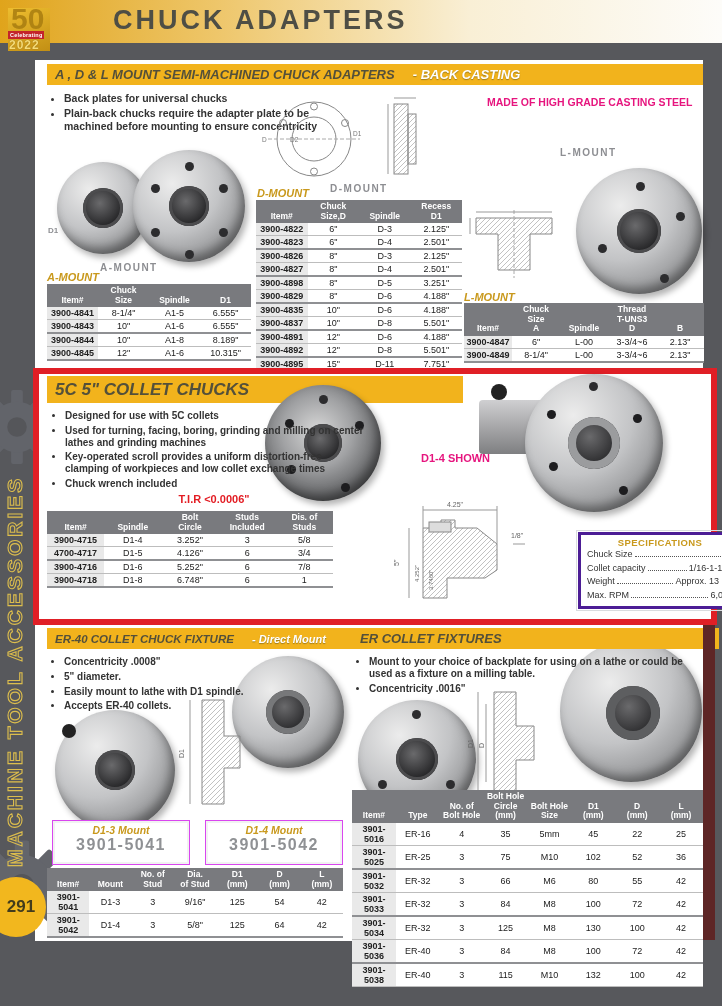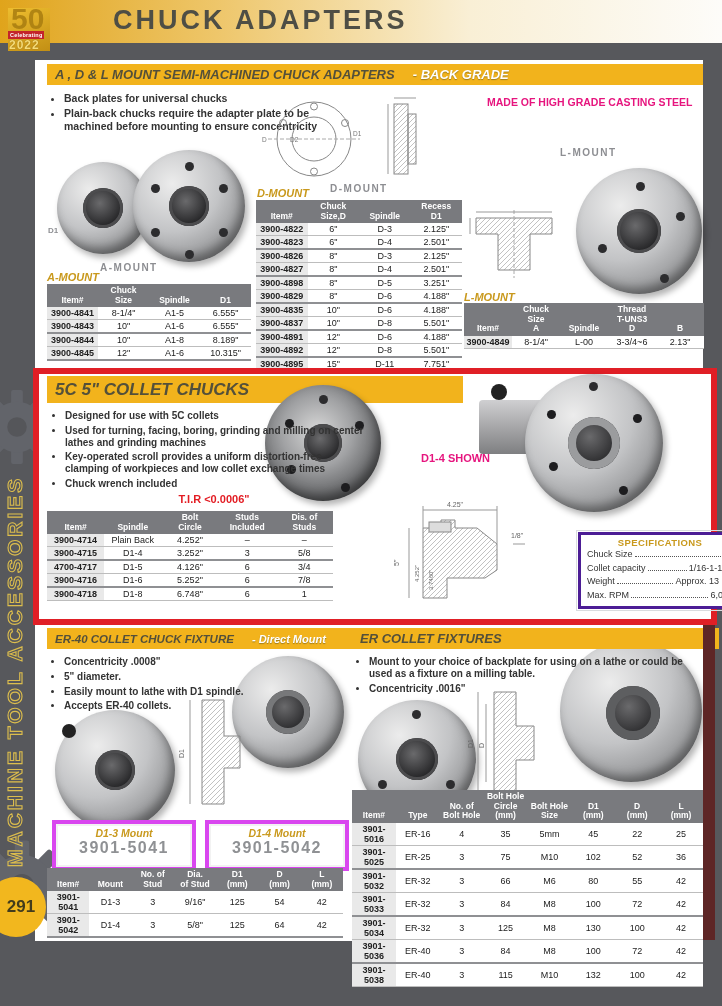--- a/index.html
+++ b/index.html
@@ -73,21 +73,21 @@
   .rb-abs{position:absolute;z-index:3;}
 
   
   .spec-box{position:absolute;left:539px;top:158px;width:146px;border:3px solid #4c1d95;
     outline:1px solid #d9dcdf;outline-offset:1px;background:#fff;padding:2px 6px 4px;z-index:3;}
   .spec-title{color:#c9991d;font-weight:bold;font-size:9.5px;text-align:center;letter-spacing:.4px;}
   .spec-row{display:flex;align-items:baseline;font-size:9px;color:#333;line-height:1.5;}
   .spec-row .dots{flex:1;border-bottom:1.5px dotted #555;margin:0 2px 2px;}
 
   
-  .mount-box{position:absolute;width:136px;height:40px;border:4px solid #d946ef;background:#fff;
+  .mount-box{position:absolute;width:136px;height:40px;border:1px solid #d946ef;background:#fff;
     box-shadow:inset 0 0 0 2px #f2f2f2;text-align:center;padding-top:3px;z-index:2;}
   .mount-box .m-label{color:#c9991d;font-weight:bold;font-style:italic;font-size:10.5px;}
   .mount-box .m-item{color:#8f9194;font-weight:bold;font-size:16px;letter-spacing:1.5px;line-height:1.15;}
 
   .maroon-strip{position:absolute;left:703px;top:623px;width:12px;height:317px;background:#5e2626;z-index:3;}
 
   svg text{font-family:"Liberation Sans",sans-serif;}
 </style>
 </head>
 <body>
@@ -133,21 +133,21 @@
   </svg>
   <div class="sidebar-text">MACHINE TOOL ACCESSORIES</div>
   <div class="page-badge">
     <span>291</span>
   </div>
 
   <div class="content"></div>
 
   <div class="secbar" style="left:47px;top:64px;width:640px;height:21px;font-size:13px;">
     <span>A , D &amp; L MOUNT SEMI-MACHINED CHUCK ADAPTERS</span>
-    <span class="sub">- BACK GRADE</span>
+    <span class="sub">- BACK CASTING</span>
   </div>
 
   <ul class="bullets" style="left:50px;top:92px;width:265px;font-size:10.5px;">
       <li>Back plates for universal chucks</li>
       <li>Plain-back chucks require the adapter plate to be machined before mounting to ensure concentricity</li>
     </ul>
 
   <div class="magenta" style="left:487px;top:96px;width:225px;font-size:10.5px;">MADE OF HIGH GRADE CASTING STEEL</div>
 
   <div class="disc" style="left:57px;top:162px;width:92px;height:92px;">
@@ -331,20 +331,27 @@
 A</th>
           <th>Spindle</th>
           <th>Thread
 T-UNS3
 D</th>
           <th>B</th>
         </tr>
       </thead>
       <tbody>
         <tr>
+          <td class="item-col">3900-4847</td>
+          <td>6"</td>
+          <td>L-00</td>
+          <td>3-3/4~6</td>
+          <td>2.13"</td>
+        </tr>
+        <tr>
           <td class="item-col">3900-4849</td>
           <td>8-1/4"</td>
           <td>L-00</td>
           <td>3-3/4~6</td>
           <td>2.13"</td>
         </tr>
       </tbody>
     </table>
 
   <div class="red-box">
@@ -379,27 +386,20 @@
             <th>Spindle</th>
             <th>Bolt
 Circle</th>
             <th>Studs
 Included</th>
             <th>Dis. of
 Studs</th>
           </tr>
         </thead>
         <tbody>
-          <tr>
-            <td class="item-col">3900-4714</td>
-            <td>Plain Back</td>
-            <td>4.252"</td>
-            <td>–</td>
-            <td>–</td>
-          </tr>
           <tr>
             <td class="item-col">3900-4715</td>
             <td>D1-4</td>
             <td>3.252"</td>
             <td>3</td>
             <td>5/8</td>
           </tr>
           <tr>
             <td class="item-col">4700-4717</td>
             <td>D1-5</td>

